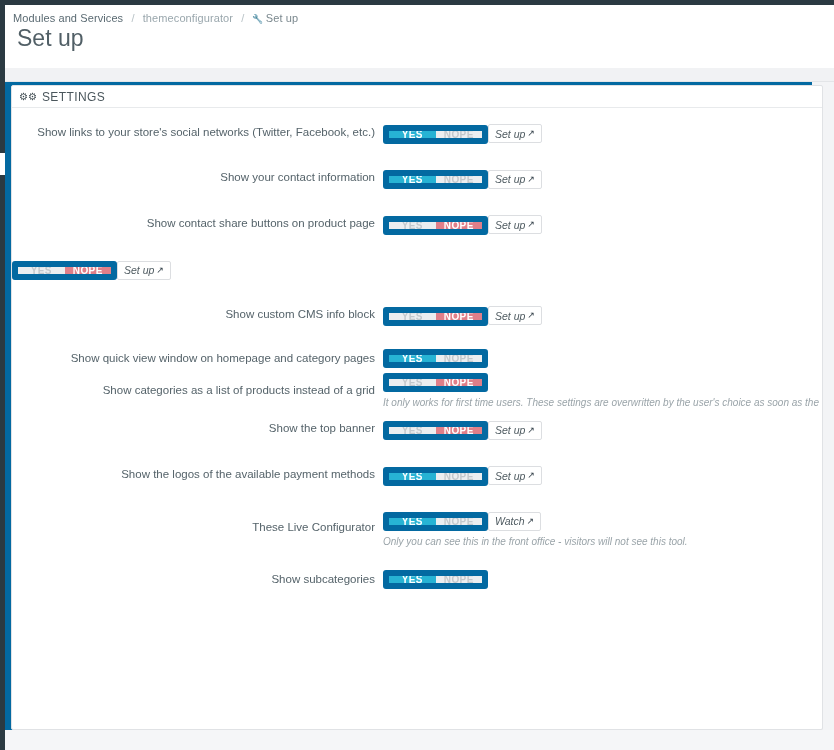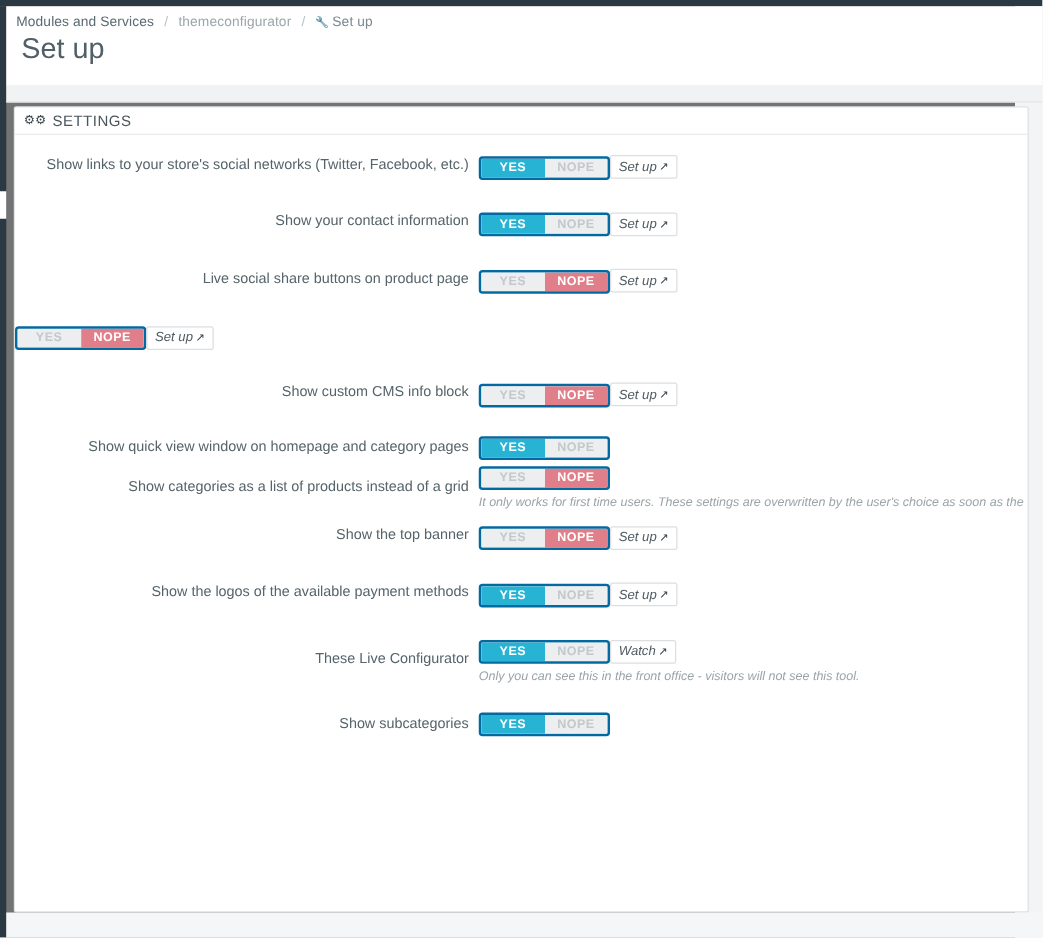--- a/index.html
+++ b/index.html
@@ -2,21 +2,21 @@
 <html><head>
 <meta charset="utf-8">
 <style>
   * { box-sizing: border-box; margin: 0; padding: 0; }
   html, body {
     width: 834px; height: 750px;
     font-family: "Liberation Sans", sans-serif;
     background: #f3f4f6;
     overflow: hidden;
   }
-  #app { position: relative; width: 812px; height: 750px; background: #737373; }
+  #app { position: relative; width: 812px; height: 750px; background: #0369a1; }
 
   
   .topbar {
     position: absolute; top: 0; left: 0; width: 834px; height: 5px;
     background: #2b3a42;
   }
   
   .sidebar-rail {
     position: absolute; top: 5px; left: 0; width: 5px; height: 745px;
     background: #2b3a42;
@@ -88,21 +88,21 @@
   .row-label {
     width: 371px; text-align: right; padding-right: 8px;
     font-size: 11.5px; color: #55636a; line-height: 20px;
     white-space: nowrap;
   }
   .row-control { width: 430px; }
 
   .switch {
     display: inline-flex; width: 105px; height: 19px;
     border-radius: 3px; overflow: hidden;
-    border: 2px solid #0369a1; background: #eceef0;
+    border: 6px solid #0369a1; background: #eceef0;
   }
   .switch .opt {
     flex: 1; display: flex; align-items: center; justify-content: center;
     font-size: 10px; font-weight: 700; letter-spacing: .4px;
     color: #c3c8cc; background: #eceef0; cursor: pointer;
     text-transform: uppercase;
   }
   .switch .opt.on-yes { background: #27b3d4; color: #ffffff; }
   .switch .opt.on-nope { background: #e07f89; color: #ffffff; }
 
@@ -178,21 +178,21 @@
           <div class="row-control"><div class="switch">
               <div class="opt on-yes">YES</div>
               <div class="opt">NOPE</div>
             </div><div class="setup-btn">
               <span>Set up</span>
               <span class="ext-icon">↗</span>
             </div></div>
         </div>
         <div class="spacer-lg"></div>
         <div class="row">
-          <div class="row-label">Live social share buttons on product page</div>
+          <div class="row-label">Show contact share buttons on product page</div>
           <div class="row-control"><div class="switch">
               <div class="opt">YES</div>
               <div class="opt on-nope">NOPE</div>
             </div><div class="setup-btn">
               <span>Set up</span>
               <span class="ext-icon">↗</span>
             </div></div>
         </div>
         <div class="spacer-lg"></div>
         <div class="row">

